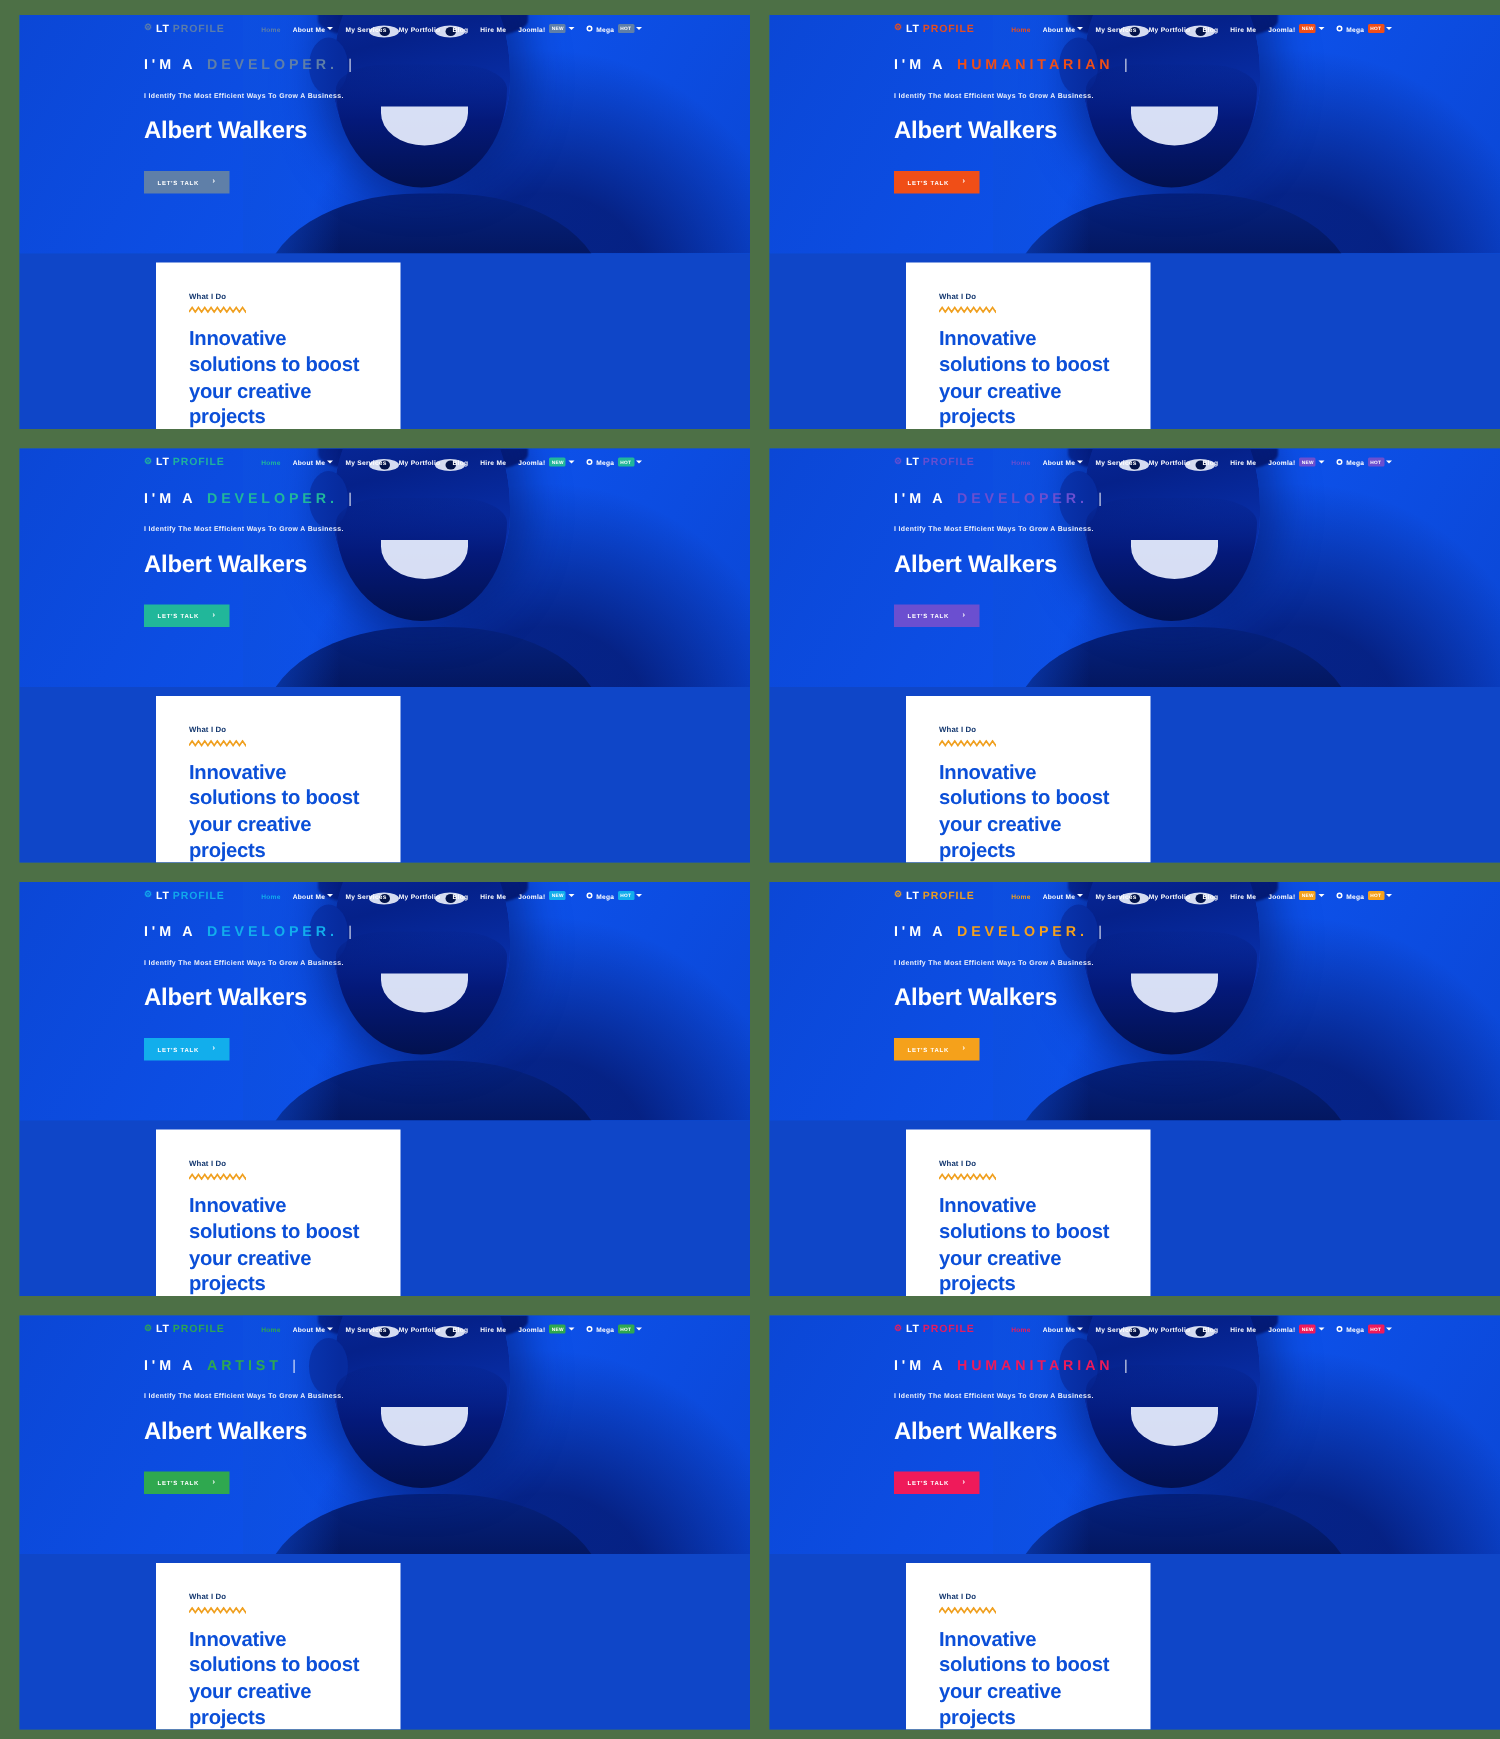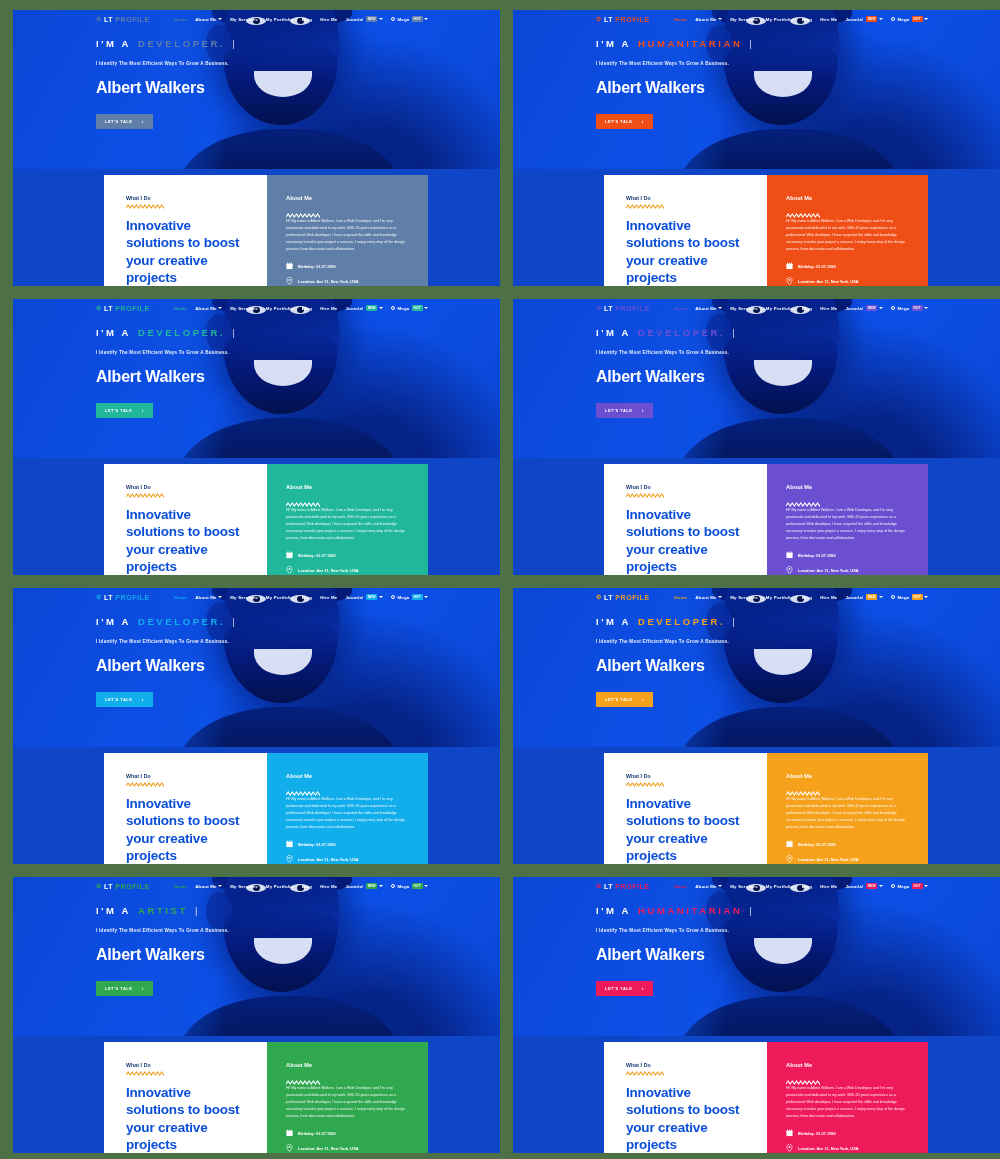--- a/index.html
+++ b/index.html
@@ -173,20 +173,21 @@
   .cta .arrow { font-size:5px; line-height:1; }
 
   
   .lower {
     position:absolute; left:0; right:0; top:159px; bottom:0;
     background:#0f46c8;
   }
   .cards {
     position:absolute; left:91px; right:72px; top:6px; bottom:0;
     display:flex;
+    flex-direction:column;
   }
   .card-white {
     width:163px; background:#ffffff;
     padding:20px 22px 0 22px;
   }
   .wid-label {
     font-size:5.2px; font-weight:700; color:#12366e; letter-spacing:.1px;
   }
   .zig {
     margin-top:3px; width:38px; height:5px;

